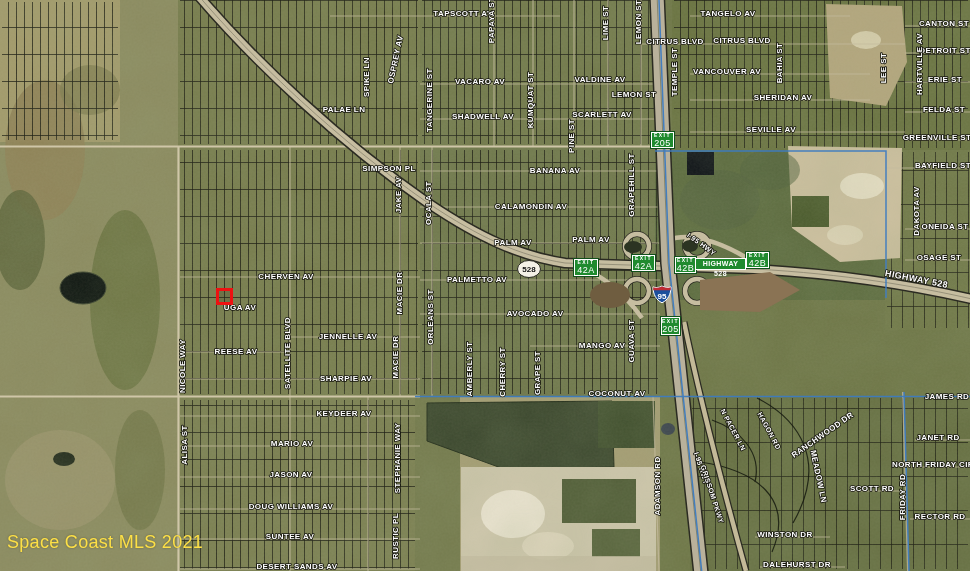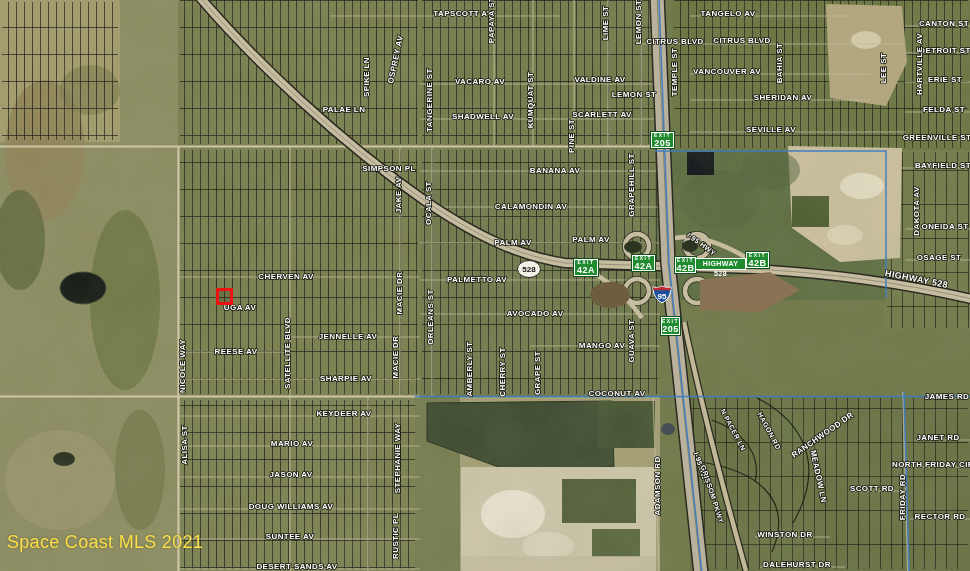--- a/index.html
+++ b/index.html
@@ -14,21 +14,21 @@
     paint-order:stroke;stroke-linejoin:round;
     text-anchor:middle;letter-spacing:.4px;
   }
   .exit-sign{
     position:absolute;box-sizing:border-box;
     background:#1f8a2e;border:1px solid #ffffff;outline:1px solid #11501a;
     color:#fff;display:flex;flex-direction:column;align-items:center;justify-content:center;
     line-height:1;z-index:6;
   }
   .exit-sign span{font-size:5px;font-weight:bold;letter-spacing:1.5px;}
-  .exit-sign b{font-size:9px;font-weight:bold;letter-spacing:.5px;margin-top:1px;}
+  .exit-sign b{font-size:9px;font-weight:normal;letter-spacing:.5px;margin-top:1px;}
   #highway-sign{
     position:absolute;left:695px;top:258px;width:51px;height:12px;box-sizing:border-box;
     background:#1f8a2e;border:1px solid #fff;color:#fff;z-index:6;
     font:bold 7px/10px "Liberation Sans",sans-serif;text-align:center;letter-spacing:.4px;
   }
   #interstate-shield{position:absolute;left:652px;top:285px;z-index:6;}
   #sr528-shield{position:absolute;left:516px;top:259px;z-index:6;}
   #property-marker{
     position:absolute;left:216px;top:288px;width:17px;height:17px;box-sizing:border-box;
     border:3px solid #ee1111;background:rgba(40,40,25,.15);z-index:7;

